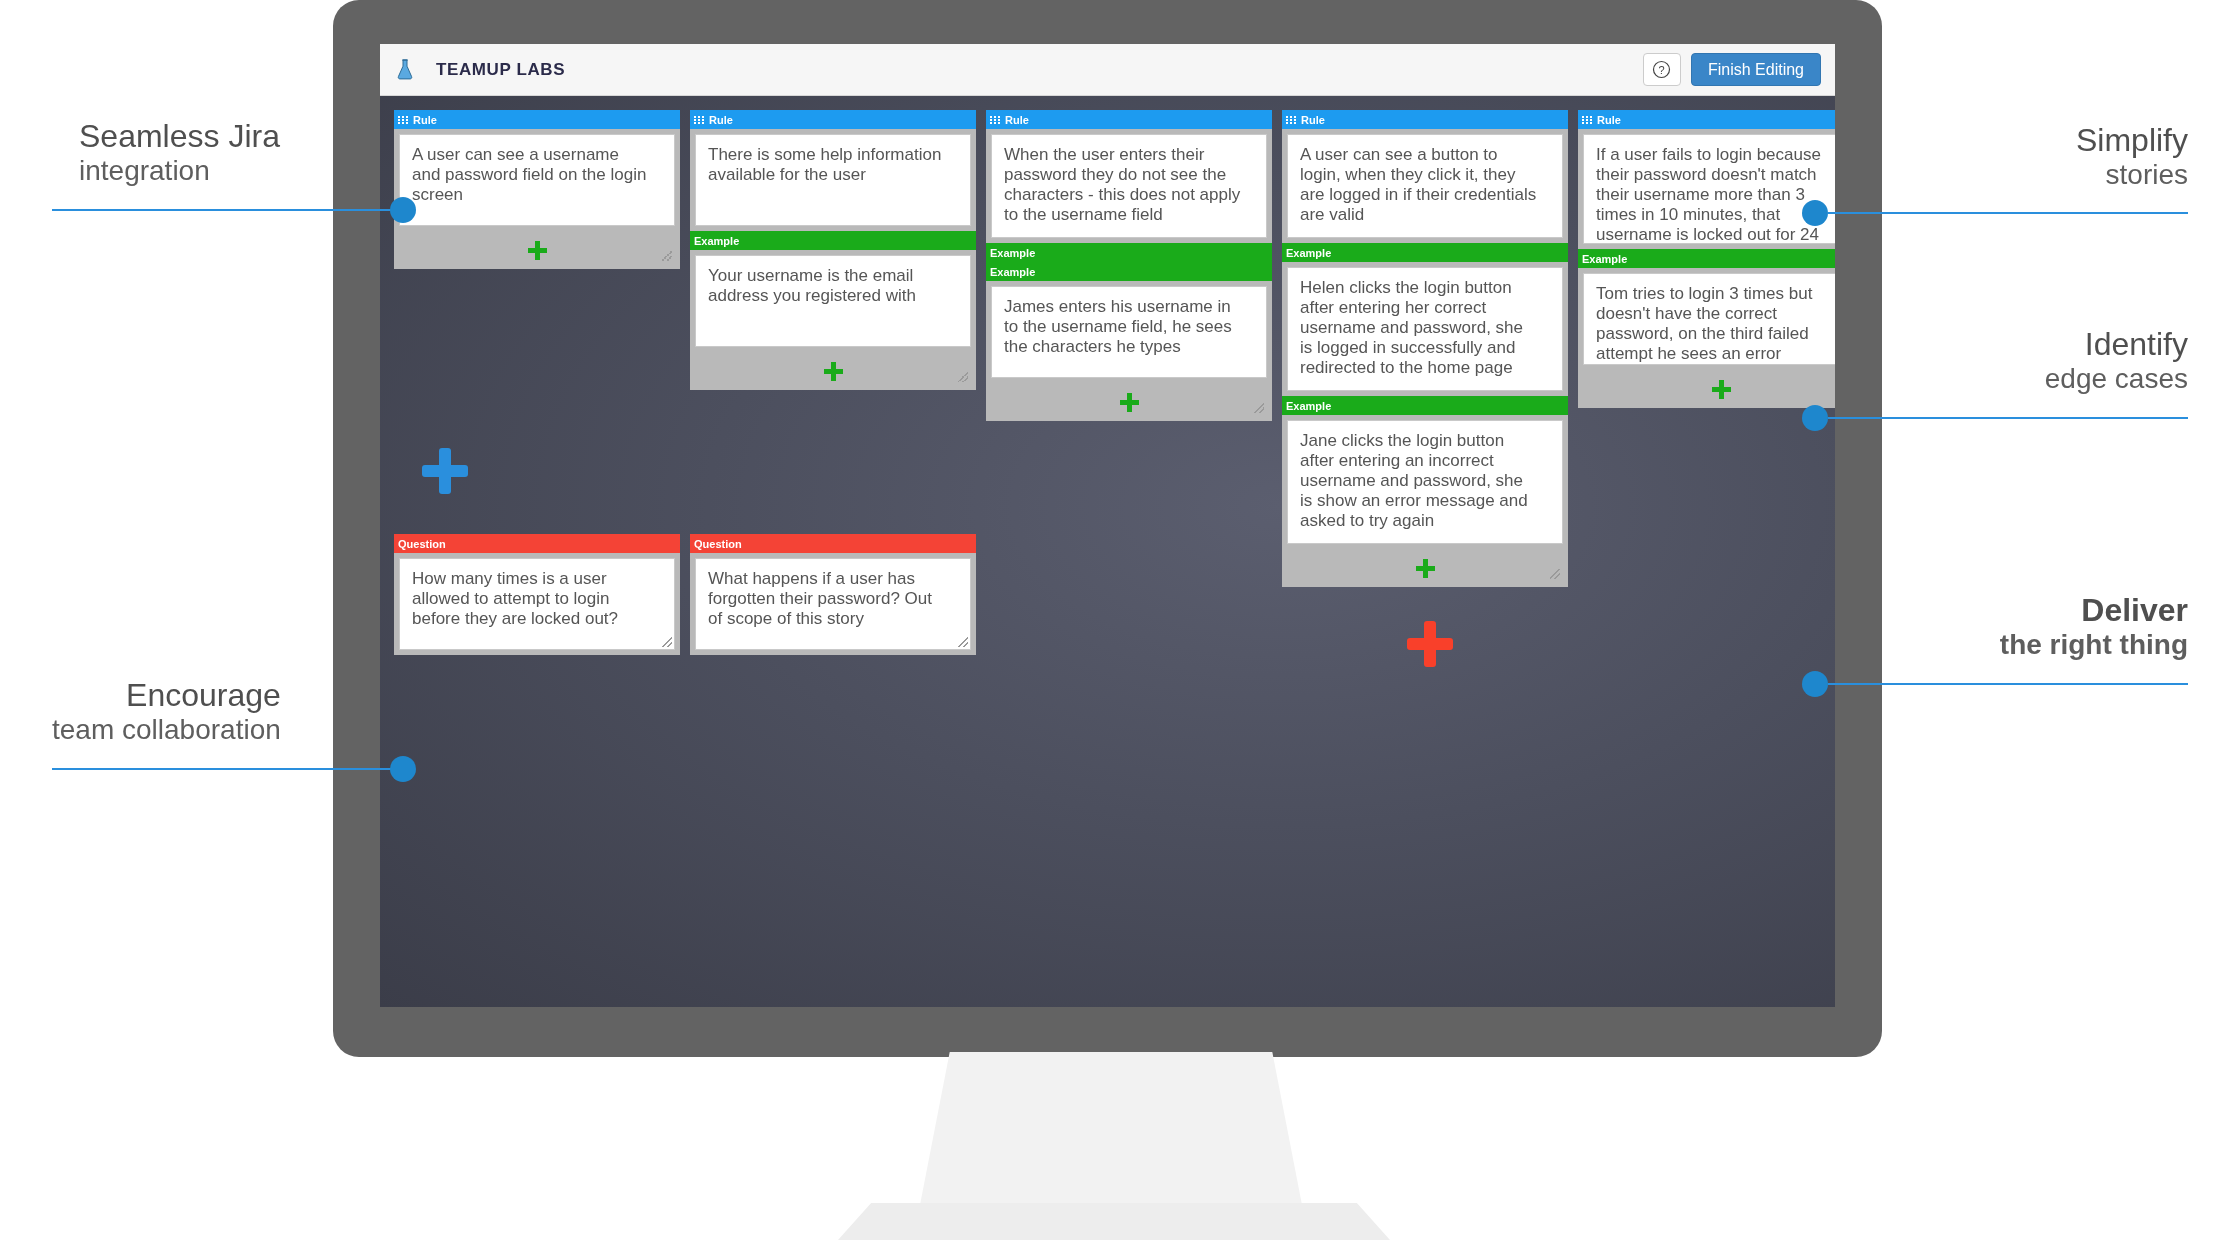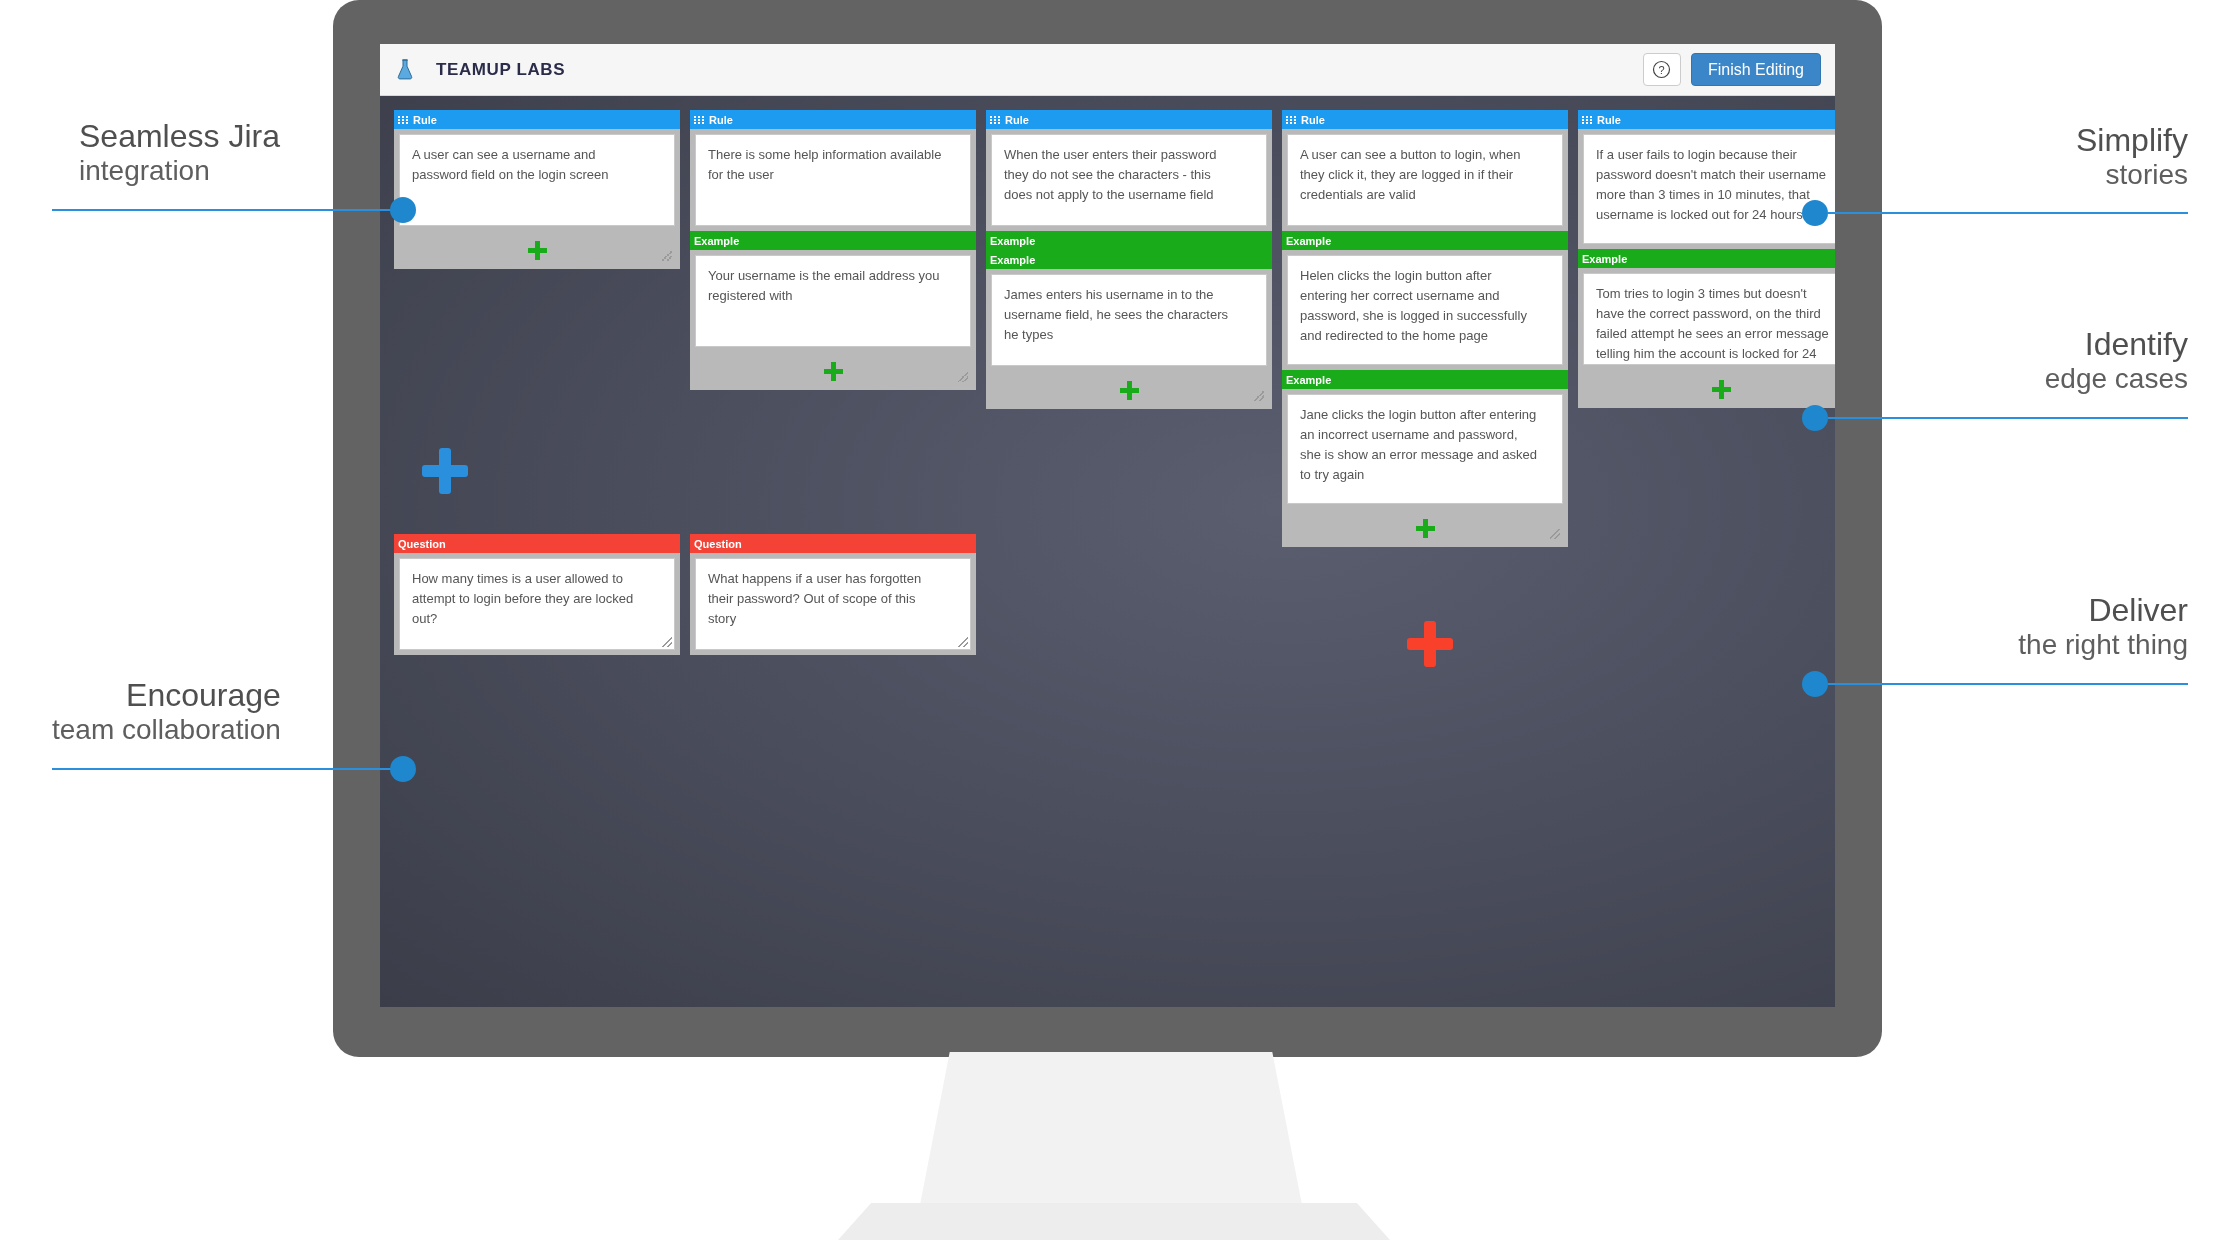--- a/index.html
+++ b/index.html
@@ -173,21 +173,21 @@
   }
   .card-text {
     position: relative;
     background: #ffffff;
     border: 1px solid #c9c9c9;
     box-sizing: border-box;
     width: 100%;
     min-height: 92px;
     padding: 10px 24px 12px 12px;
     color: #555555;
-    font-size: 13px;
+    font-size: 17px;
     line-height: 20px;
     font-family: "Liberation Sans", sans-serif;
     resize: none;
     overflow: hidden;
     outline: none;
     display: block;
   }
   .card-text.tall { min-height: 110px; }
   .resize-grip {
     position: absolute;
@@ -481,18 +481,18 @@
 <div class="annot-rule" style="right:38px; top:212px; width:360px;"></div>
 <div class="annot-dot" style="left:1802px; top:200px;"></div>
 
 <div class="annot-label right" style="right:38px; top:326px;">
   <span class="l1">Identify</span>
   <span class="l2">edge cases</span>
 </div>
 <div class="annot-rule" style="right:38px; top:417px; width:360px;"></div>
 <div class="annot-dot" style="left:1802px; top:405px;"></div>
 
-<div class="annot-label right" style="right:38px; top:592px;">
+<div class="annot-label right" style="right:38px; top:592px;font-weight:bold;">
   <span class="l1">Deliver</span>
   <span class="l2">the right thing</span>
 </div>
 <div class="annot-rule" style="right:38px; top:683px; width:360px;"></div>
 <div class="annot-dot" style="left:1802px; top:671px;"></div>
 
 </body></html>

